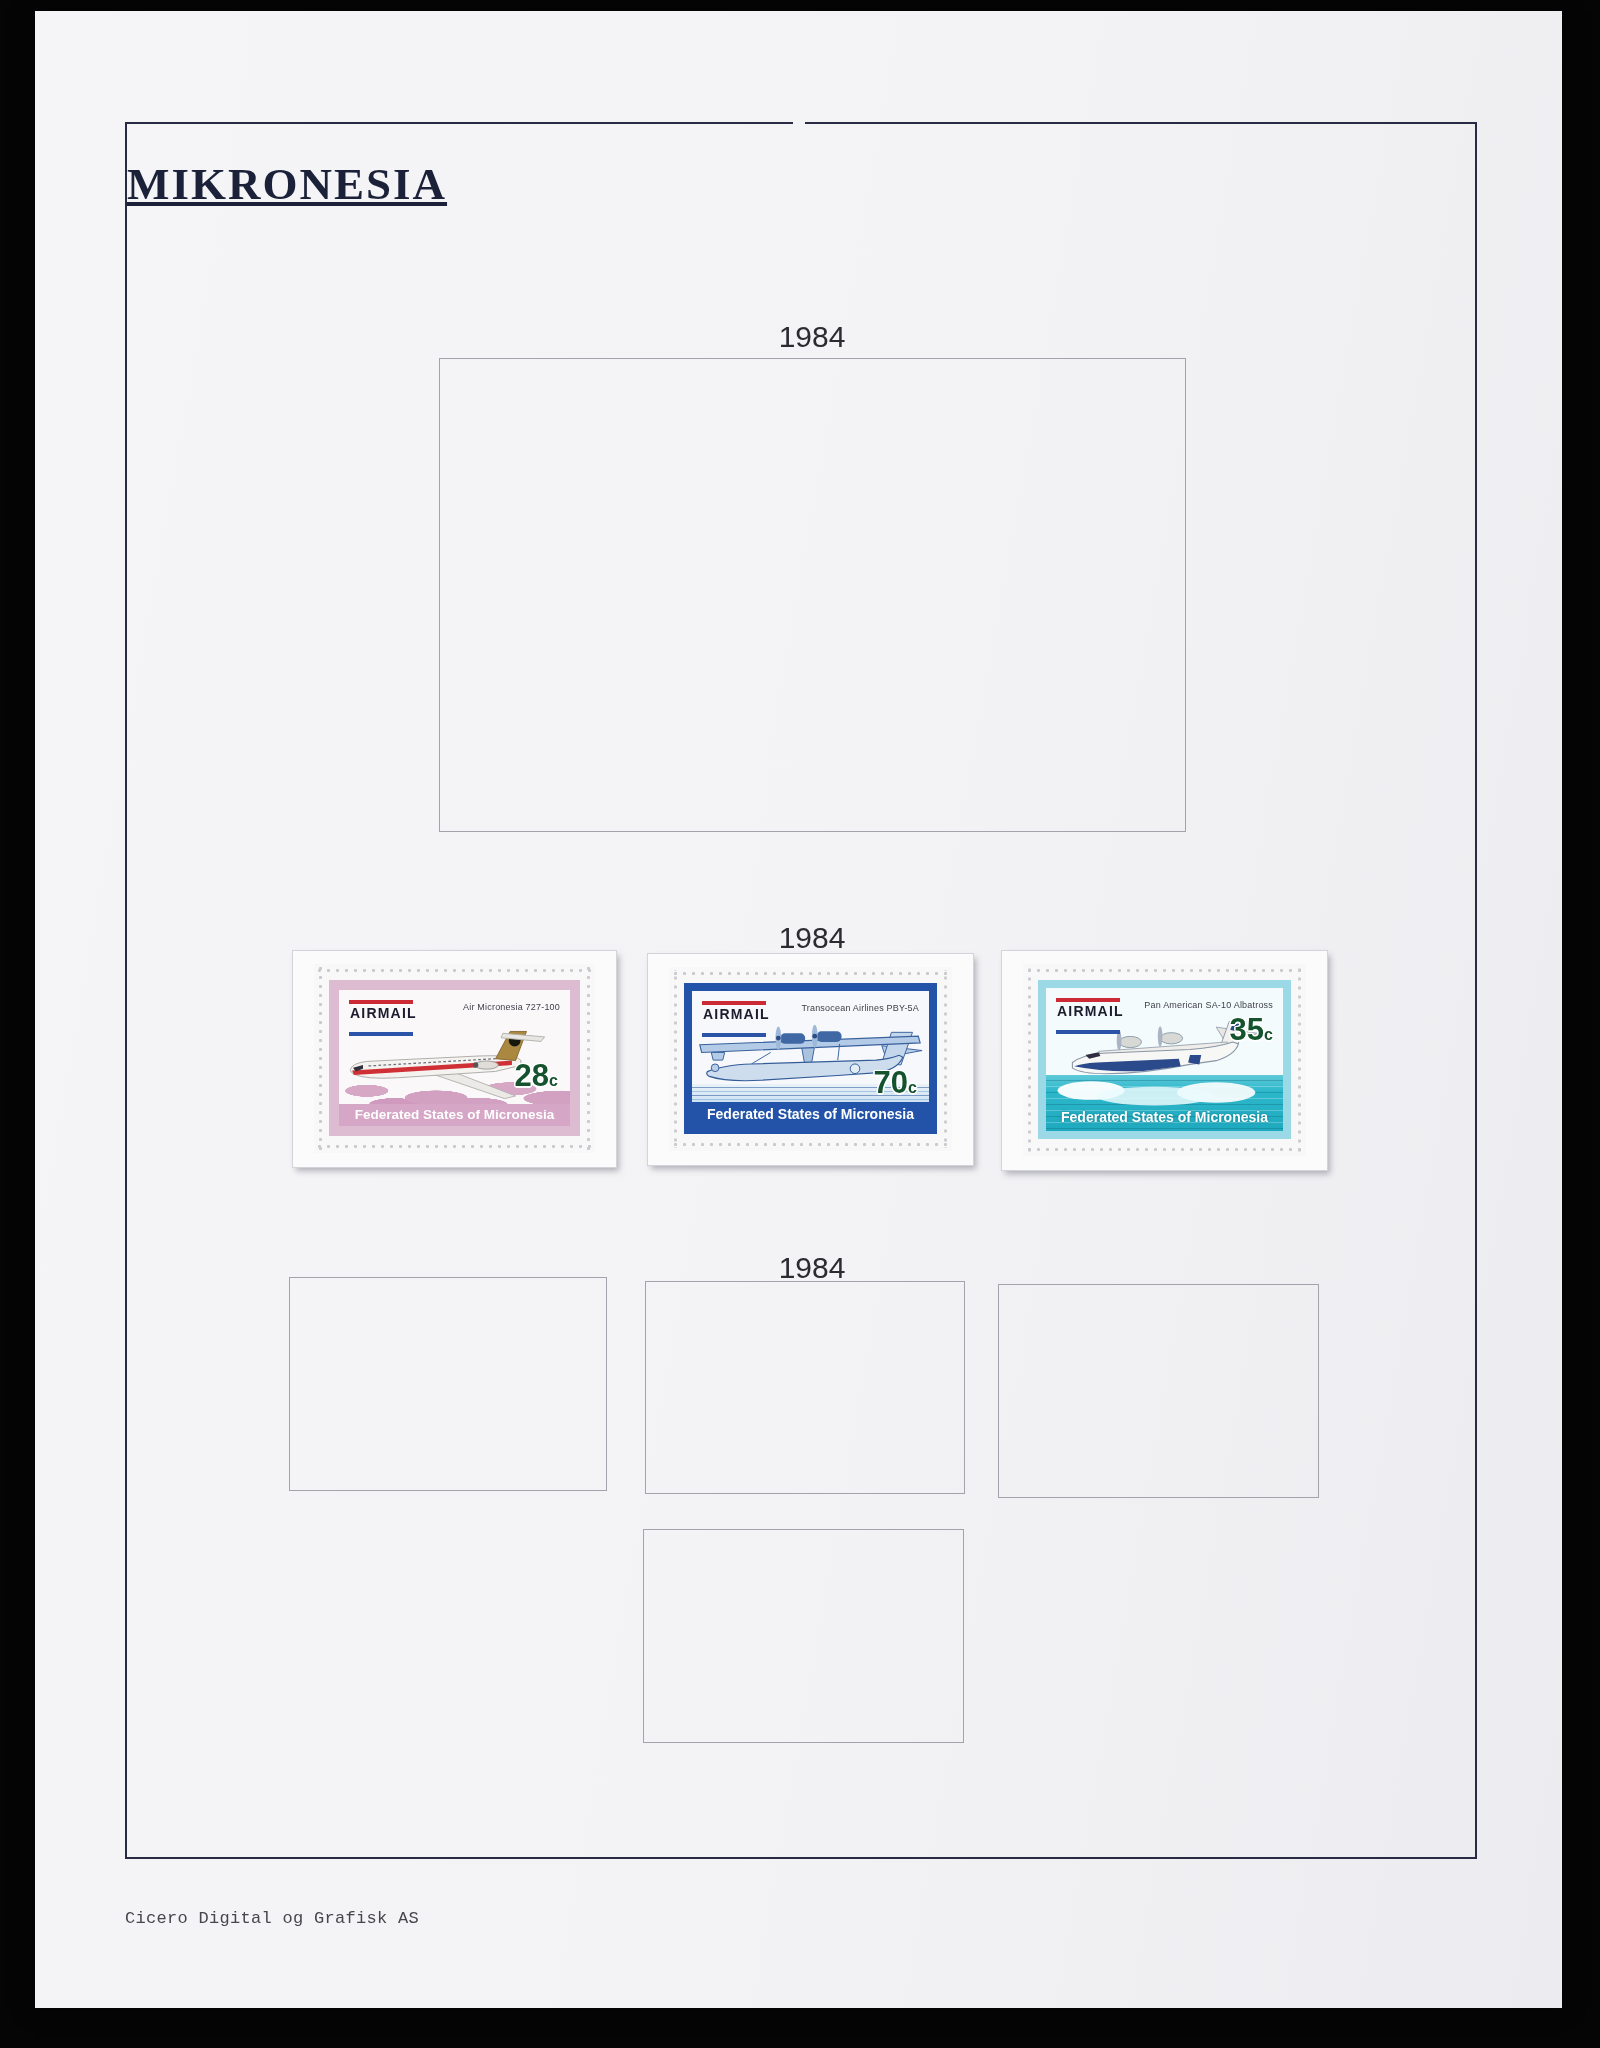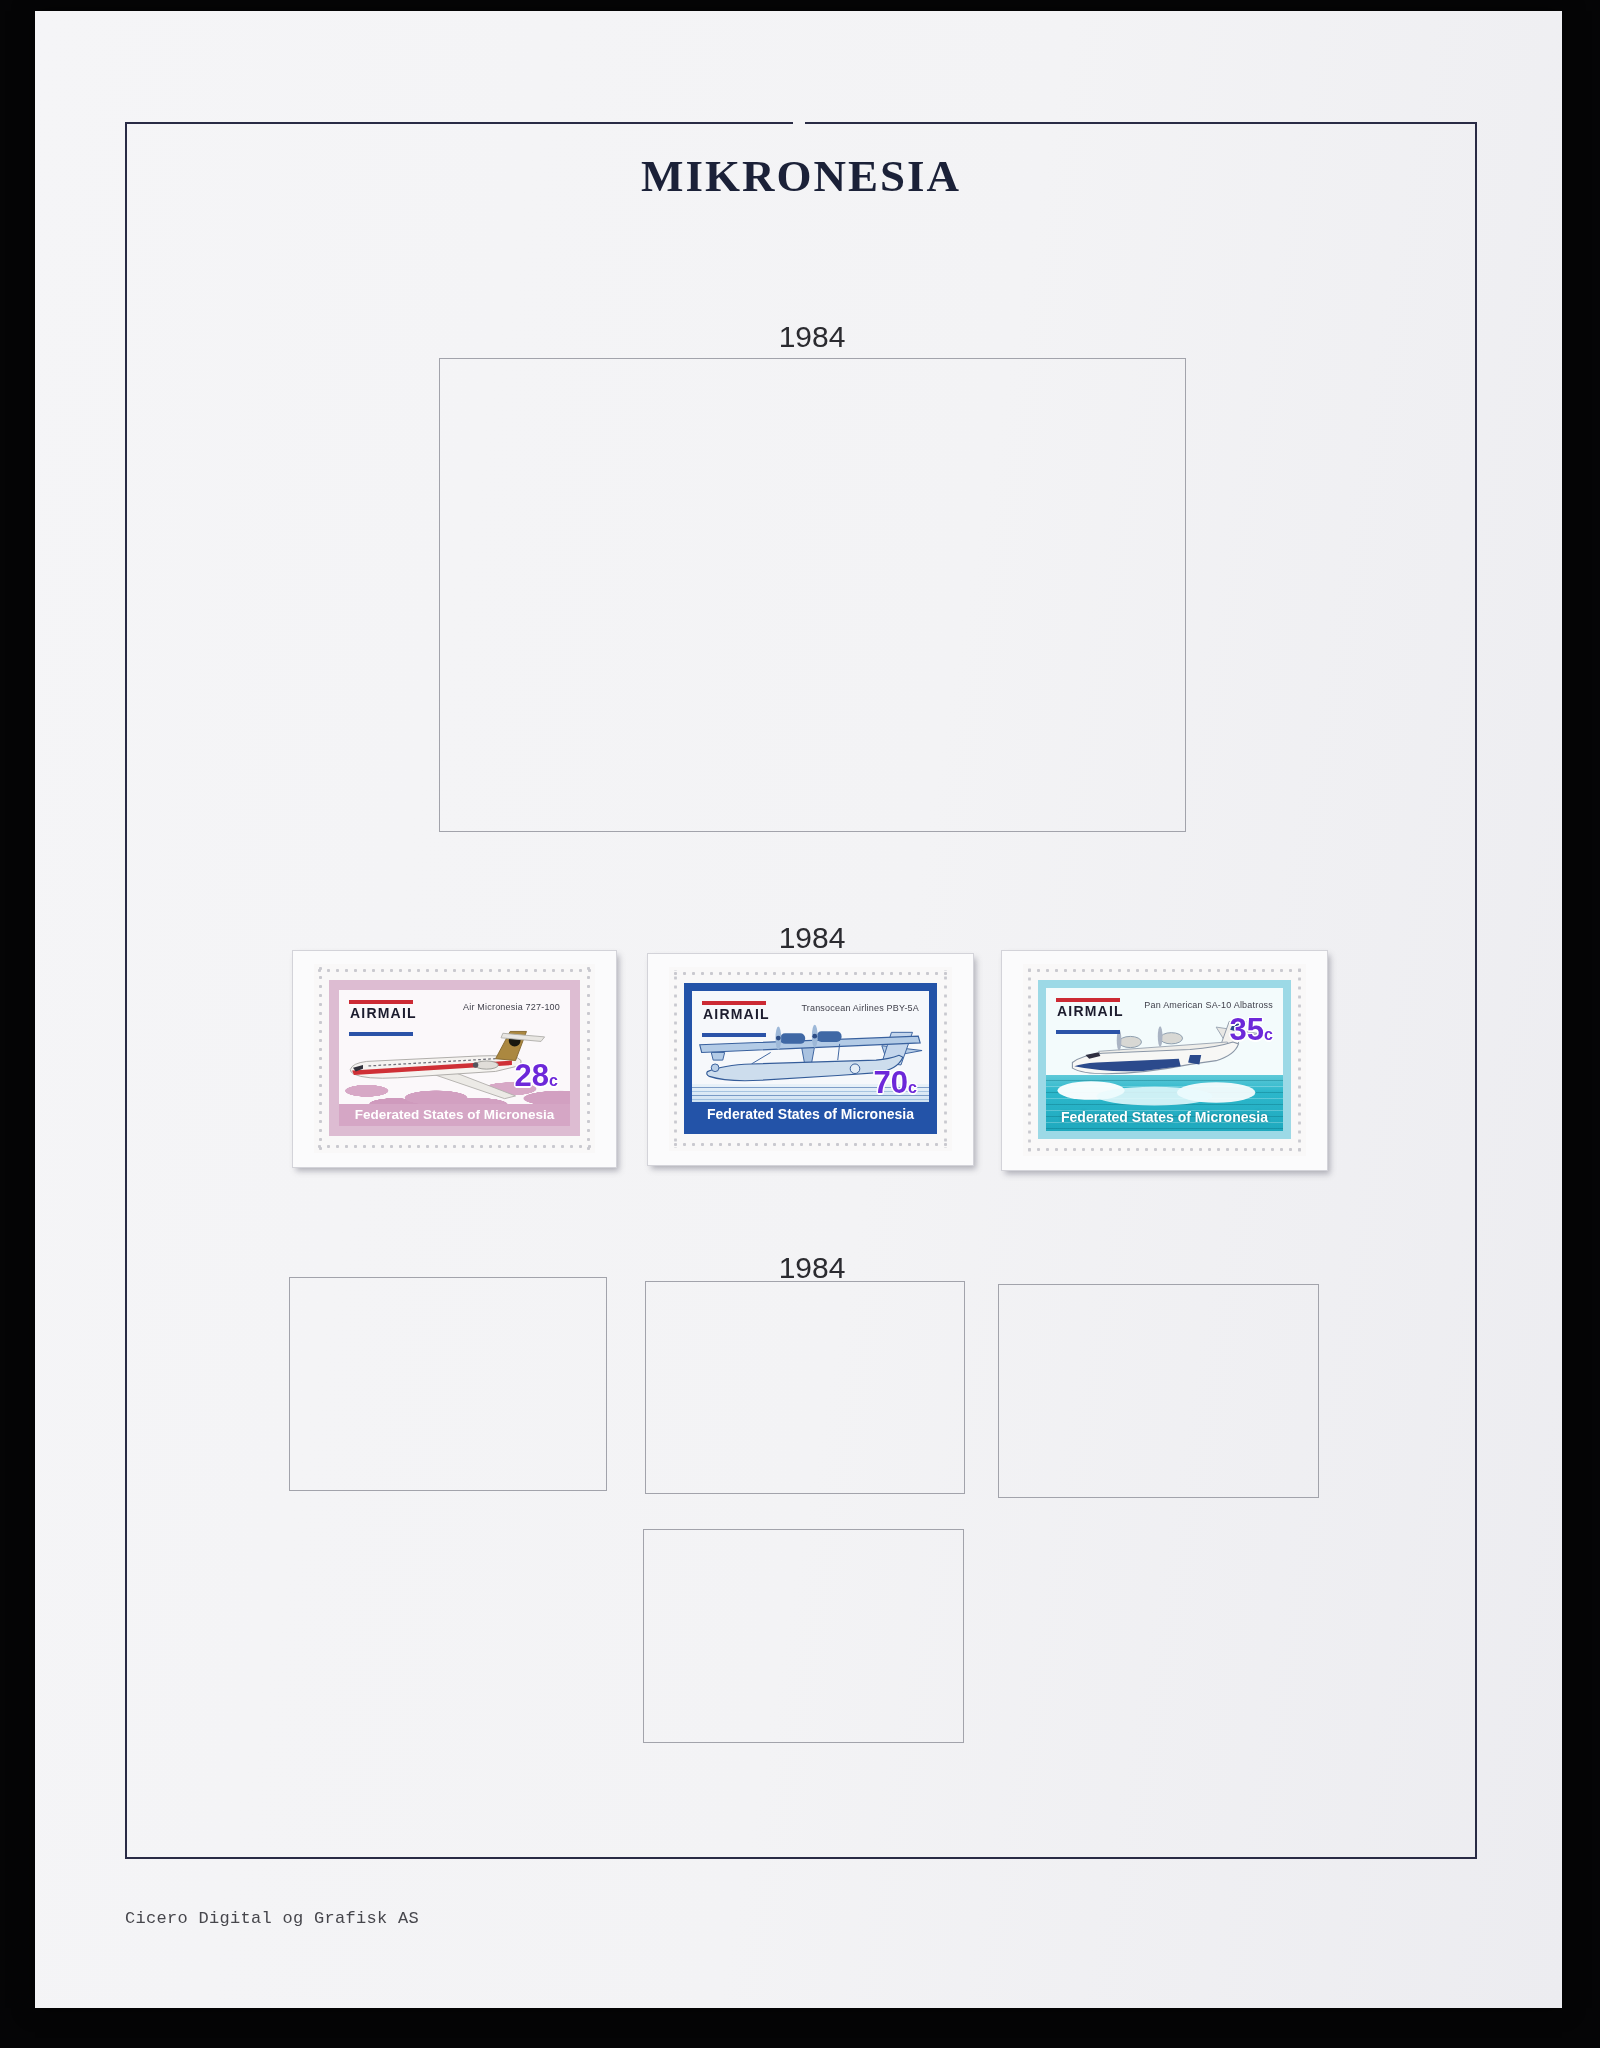--- a/index.html
+++ b/index.html
@@ -18,25 +18,26 @@
   }
   .frame {
     position:absolute; left:90px; top:111px; width:1352px; height:1737px;
     border:2px solid #292b45;
   }
   .frame-gap {
     position:absolute; left:758px; top:109px; width:12px; height:6px;
     background:#f4f4f6;
   }
   .page-title {
-    position:absolute; top:26px; left:0; width:100%;
-    text-align:center;
+    position:absolute; top:34px; left:0; width:100%;
+    text-align:left;
     font-family:"Liberation Serif", serif;
     font-size:45px; font-weight:700; letter-spacing:2px;
     color:#1b2138;
+    text-decoration:underline;
   }
   .year-label {
     position:absolute; left:0; width:100%; padding-left:22px;
     text-align:center; font-size:30px; color:#2b2b30;
   }
   .year-1 { top:196px; }
   .year-2 { top:797px; }
   .year-3 { top:1127px; }
   .slot {
     position:absolute;
@@ -90,21 +91,21 @@
   .airmail .airmail-word {
     font-size:14px; font-weight:700; letter-spacing:1.2px;
     color:#1c1c2e; line-height:1; padding:2px 0 12px 1px;
   }
   .caption {
     position:absolute; top:12px; right:10px; z-index:7;
     font-size:9px; color:#41414c; letter-spacing:.2px;
   }
   .denom {
     position:absolute; z-index:6; display:flex; align-items:flex-start;
-    color:#6d28d9; font-weight:700;
+    color:#14532d; font-weight:700;
     text-shadow:-1.5px 0 #fff,1.5px 0 #fff,0 -1.5px #fff,0 1.5px #fff,
                 -1px -1px #fff,1px 1px #fff,-1px 1px #fff,1px -1px #fff;
   }
   .denom .val  { font-size:31px; line-height:1; }
   .denom .unit { font-size:16px; line-height:1; margin-top:13px; }
   .denom-1 { top:70px; right:12px; }
   .denom-2 { top:76px; right:12px; }
   .denom-3 { top:26px; right:10px; }
   .plane { position:absolute; z-index:4; }
   .plane-1 { left:4px; top:36px; width:218px; }

